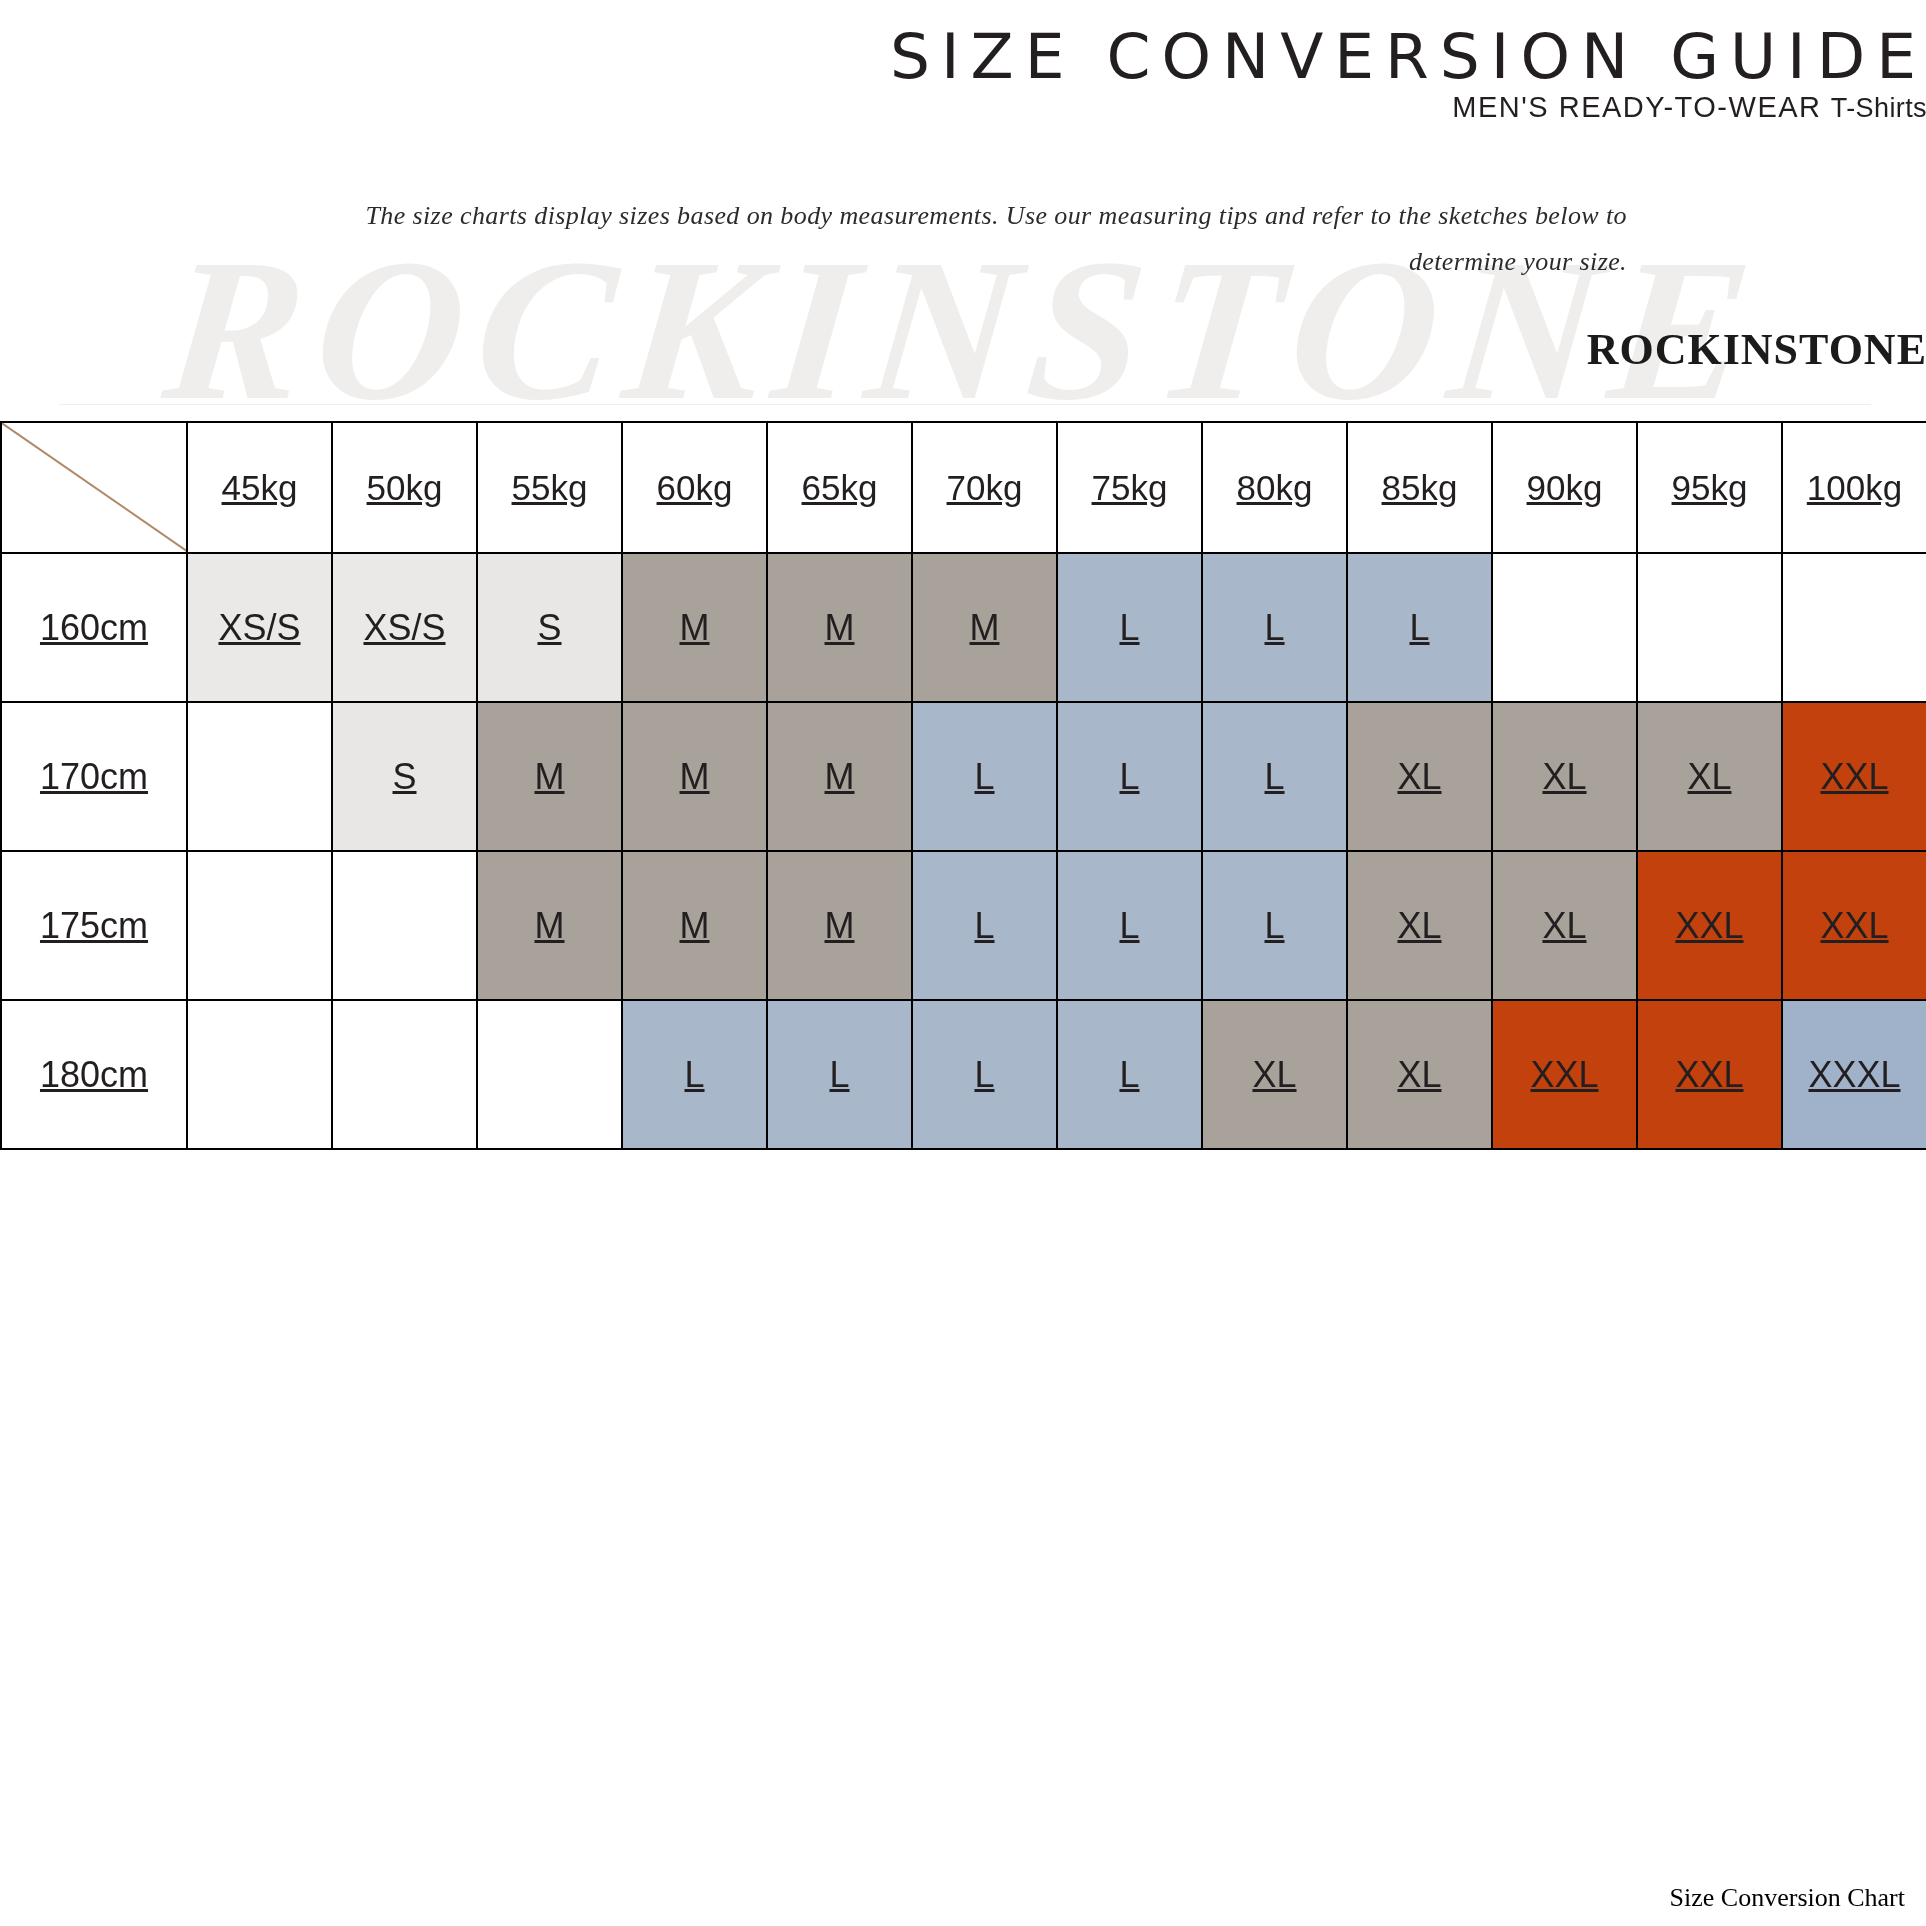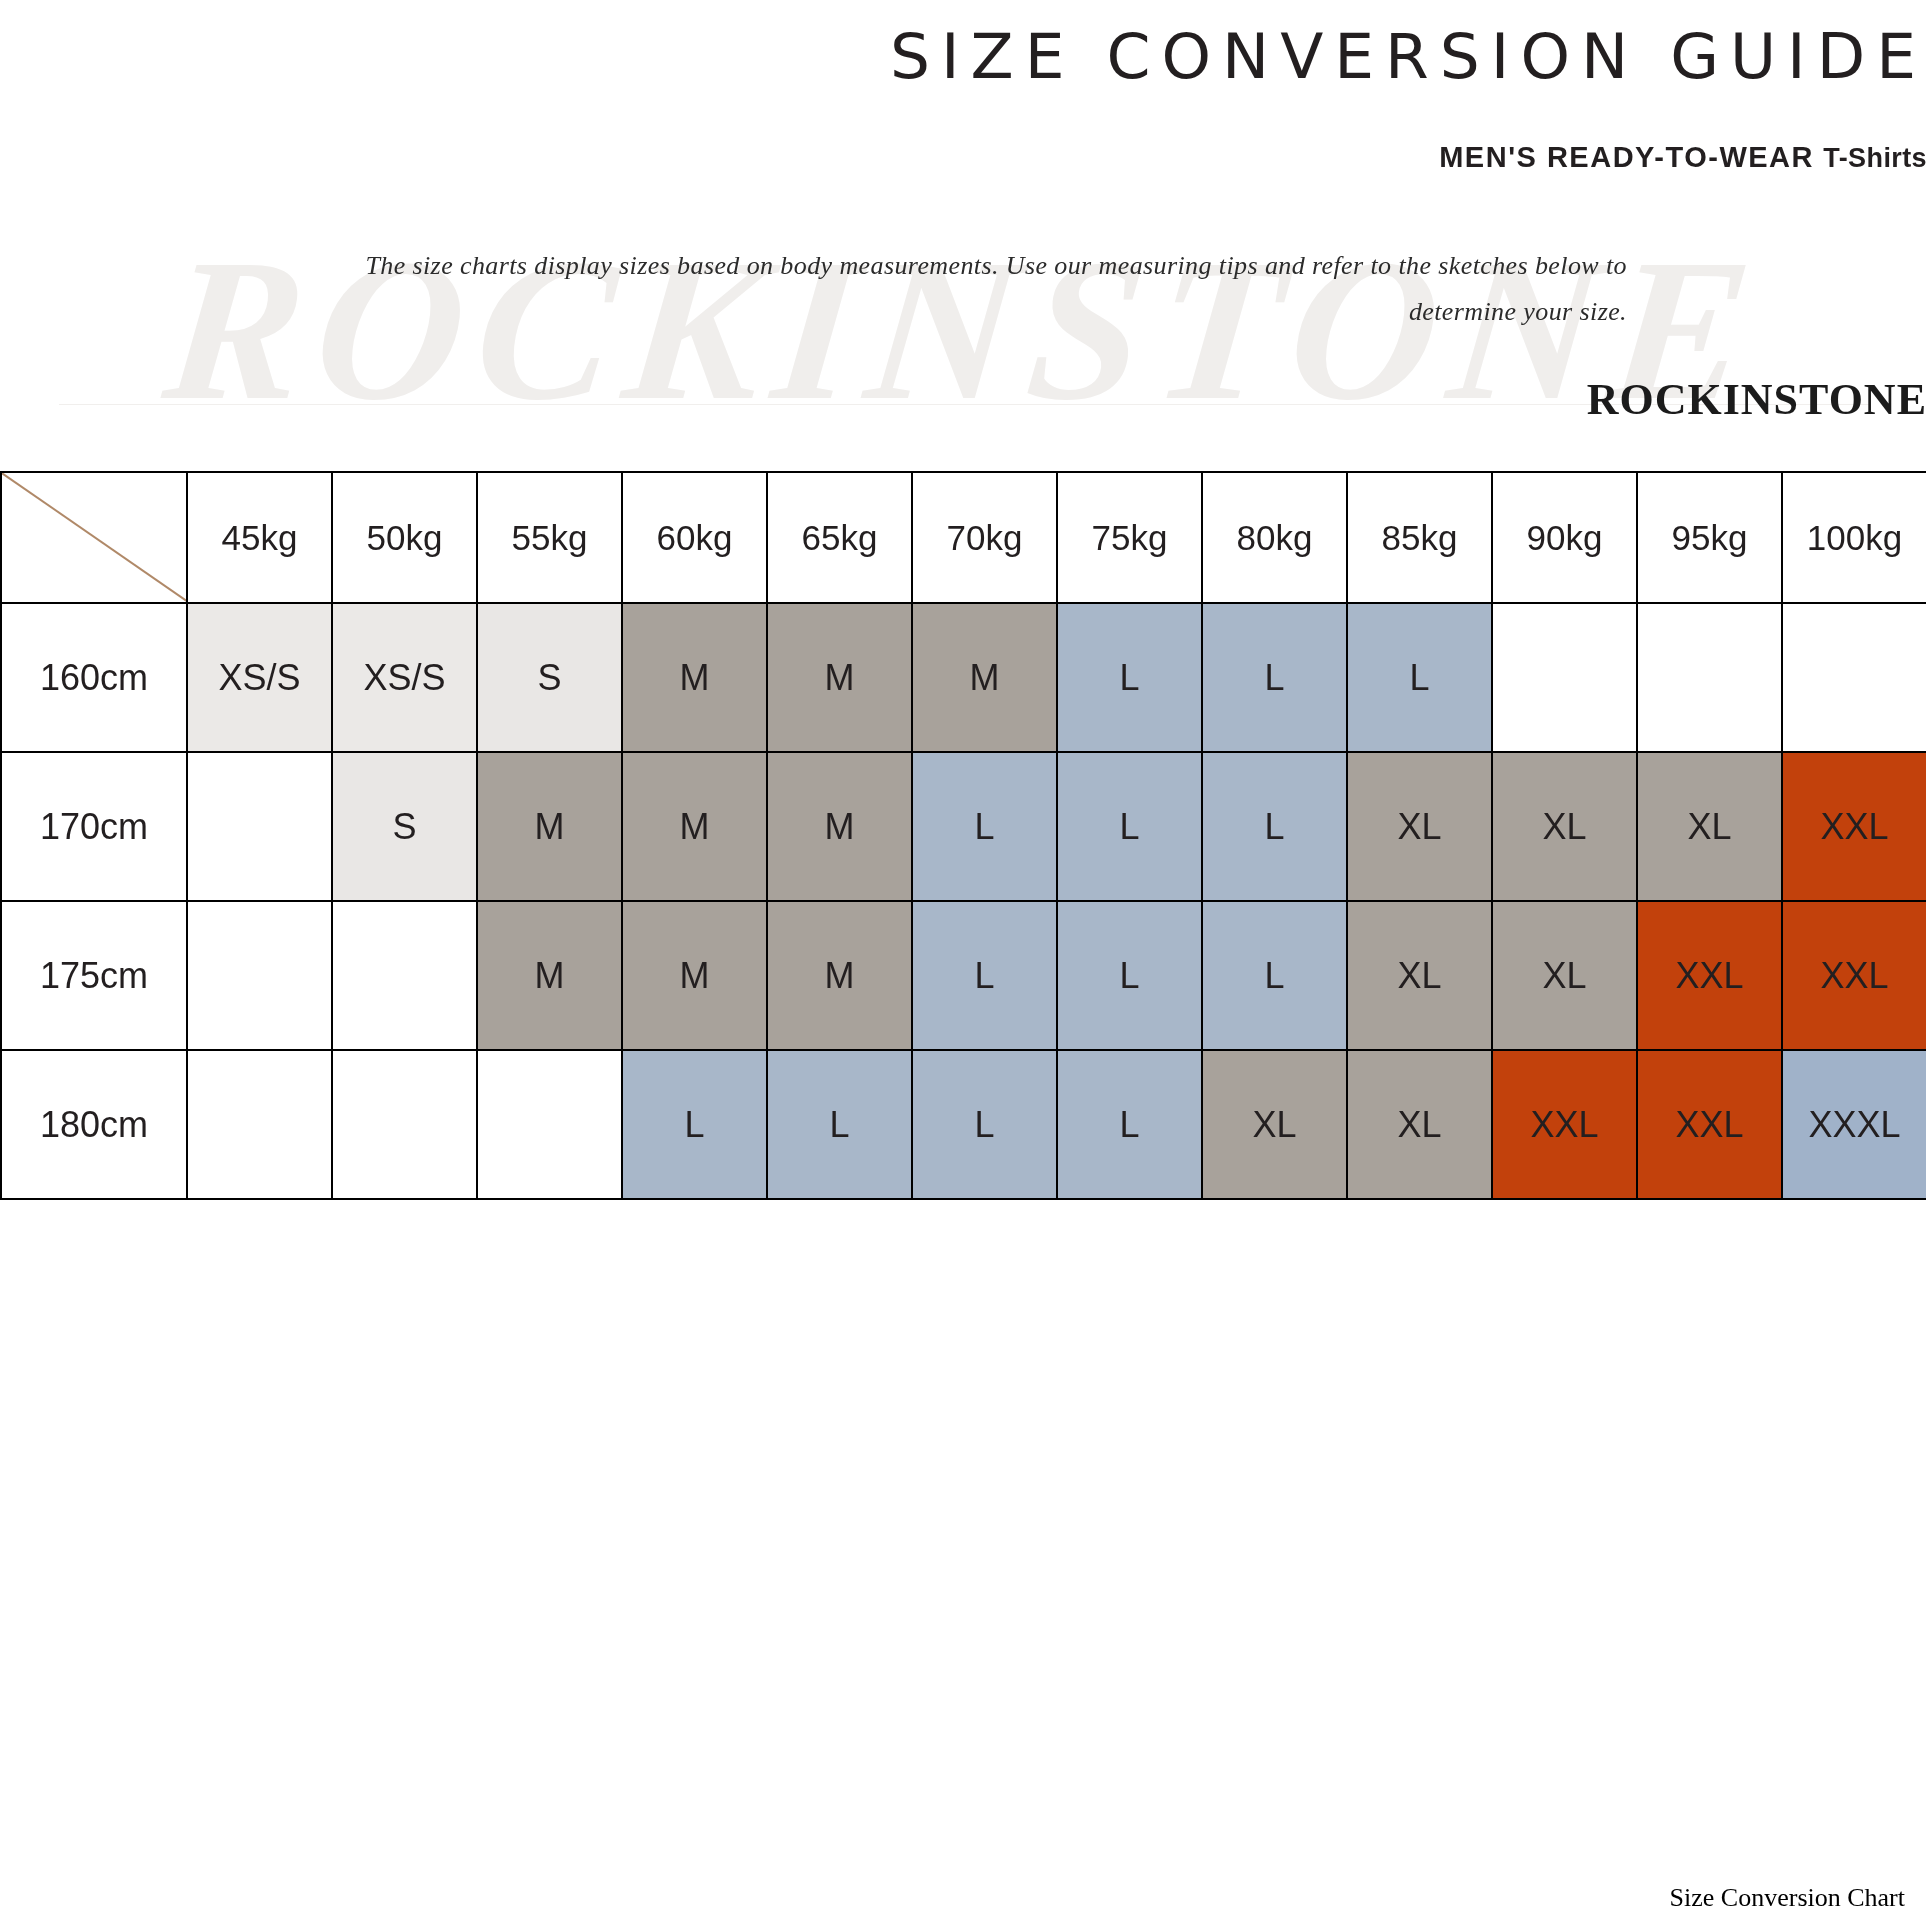--- a/index.html
+++ b/index.html
@@ -60,23 +60,22 @@
   .main-title {
     font-family: "DejaVu Sans", sans-serif;
     font-size: 63px;
     font-weight: 400;
     letter-spacing: 11px;
     color: #231f20;
     padding-top: 22px;
     line-height: 1.1;
   }
   .subtitle-row {
-    margin-top: 50px;
     font-size: 29px;
-    font-weight: bold;
+    font-weight: normal;
     letter-spacing: 1.2px;
   }
   .subtitle-main {
     letter-spacing: 1.5px;
   }
   .subtitle-sub {
     font-size: 27px;
     letter-spacing: 0.4px;
   }
   .description {
@@ -96,20 +95,21 @@
     font-size: 44px;
     letter-spacing: 1px;
     color: #1b1b1b;
   }
 
   
   .table-wrap {
     position: relative;
     z-index: 2;
     margin-top: 46px;
+    text-decoration: underline;
   }
   table.size-table {
     border-collapse: collapse;
     width: 1927px;
     table-layout: fixed;
   }
   table.size-table td {
     border: 2px solid #000000;
     text-align: center;
     vertical-align: middle;

